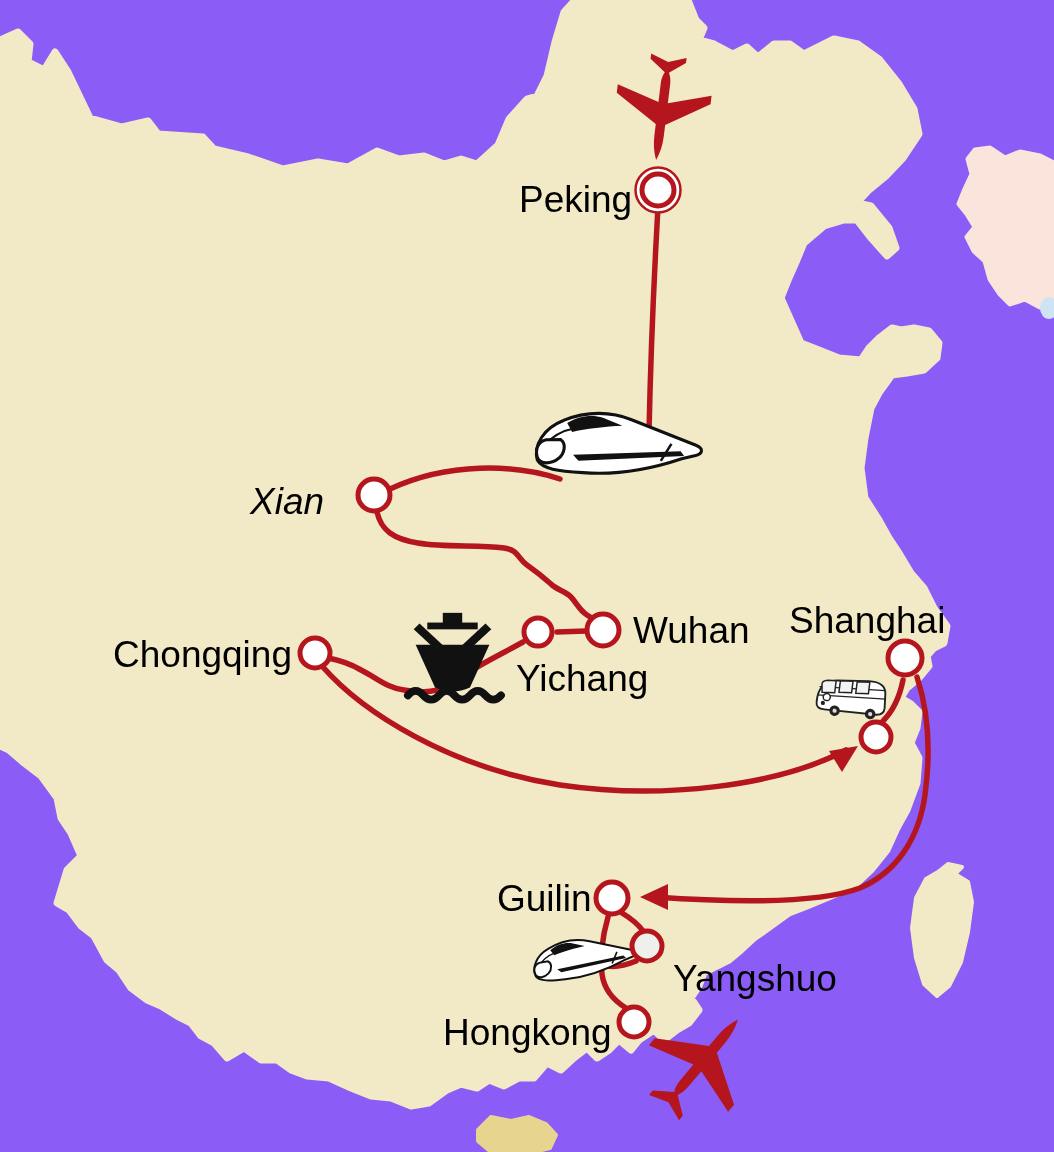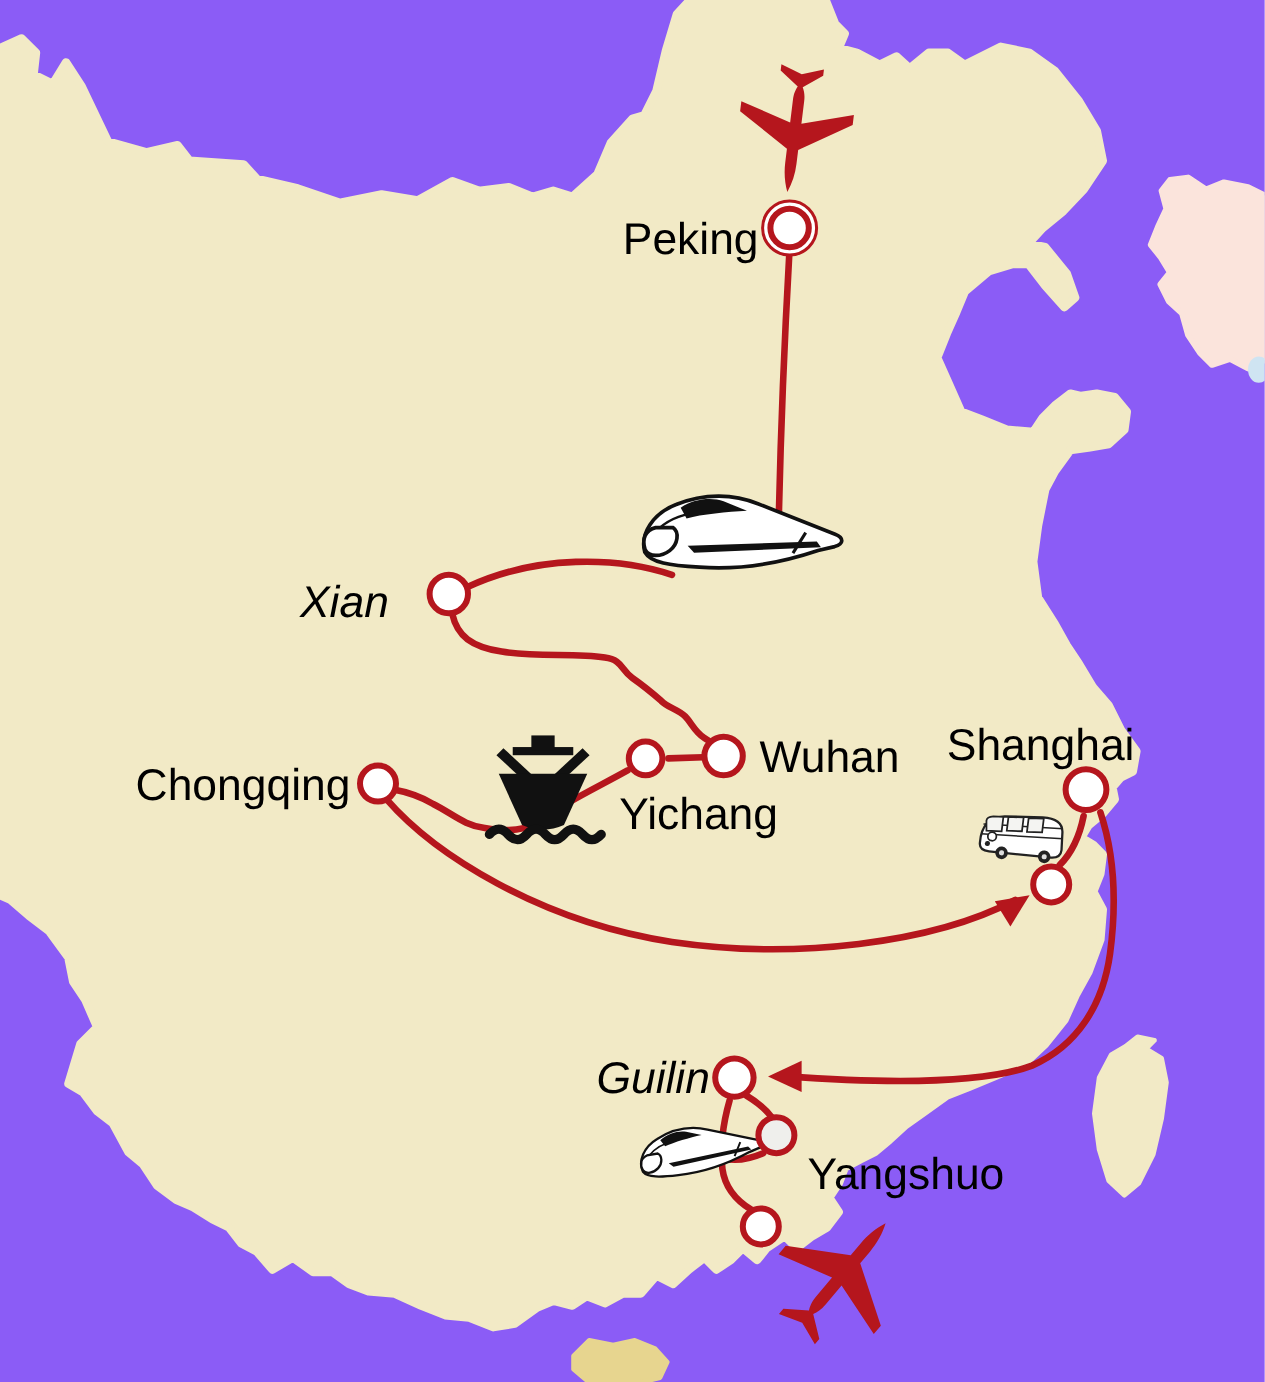--- a/index.html
+++ b/index.html
@@ -142,17 +142,18 @@
       </g>
 </svg>
 
 <div id="label-layer">
       <div class="city-label" style="left: 519px; top: 181px; color: rgb(0, 0, 0);">Peking</div>
       <div class="city-label" style="left: 250px; top: 483px; color: rgb(0, 0, 0); font-style: italic;">Xian</div>
       <div class="city-label" style="left: 633px; top: 612px; color: rgb(0, 0, 0);">Wuhan</div>
       <div class="city-label" style="left: 516px; top: 660px; color: rgb(0, 0, 0);">Yichang</div>
       <div class="city-label" style="left: 113px; top: 636px; color: rgb(0, 0, 0); text-align: center;">Chongqing</div>
       <div class="city-label" style="left: 789px; top: 602px; color: rgb(0, 0, 0);">Shanghai</div>
-      <div class="city-label" style="left: 497px; top: 880px; color: rgb(0, 0, 0); font-style: italic;">Guilin</div>
+      <div class="city-label" style="left: 497px; top: 880px; color: rgb(0, 0, 0);">Guilin</div>
       <div class="city-label" style="left: 673px; top: 928px; color: rgb(0, 0, 0); margin-top: 32px;">Yangshuo</div>
+      <div class="city-label" style="left: 443px; top: 1014px; color: rgb(0, 0, 0);">Hongkong</div>
     </div>
 
 </div>
 
 </body></html>

